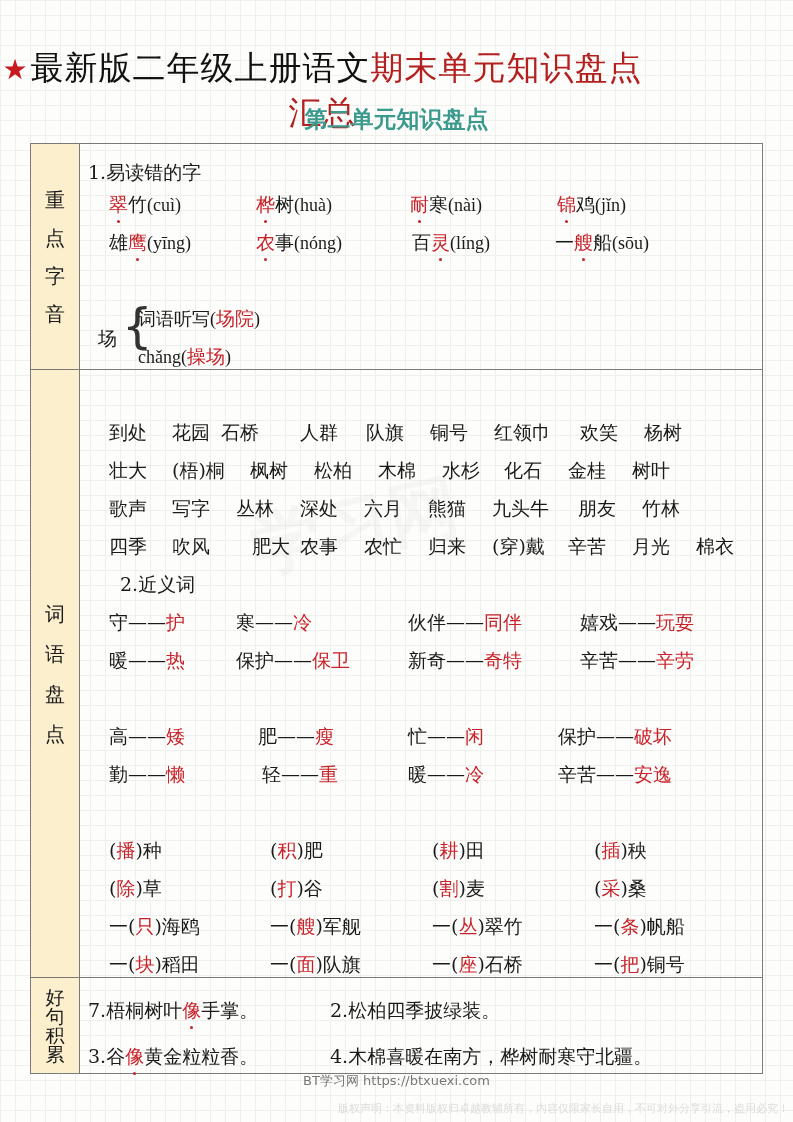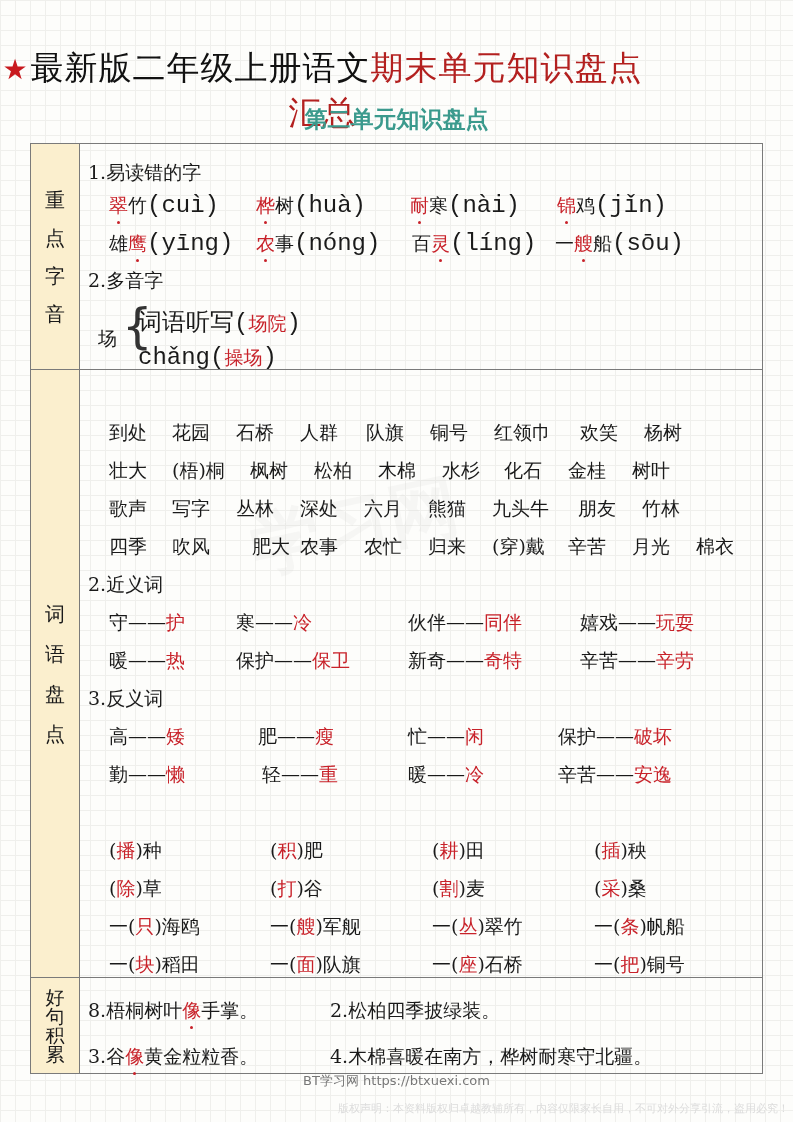--- a/index.html
+++ b/index.html
@@ -38,21 +38,21 @@
     font-size:20px;
   }
   .side span{display:block;line-height:1;}
   .content{position:absolute;left:49px;top:0;right:0;bottom:0;}
   .row{position:absolute;left:0;right:0;font-size:19px;white-space:nowrap;}
   .hd{left:8px;}
   .cell{position:absolute;top:0;}
   .r{color:#c8222a;}
   .dot{position:relative;display:inline-block;}
   .dot::after{content:"";position:absolute;left:50%;bottom:-5px;width:3px;height:3px;margin-left:-1.5px;border-radius:50%;background:#c8222a;}
-  .py{font-family:Liberation Mono, monospace;font-size:24px;text-align:center;}
+  .py{font-family:Liberation Serif, serif;font-size:18px;text-align:center;}
   .brace{position:absolute;font-family:"DejaVu Sans",sans-serif;}
   .watermark-url{
     position:absolute;top:1072px;left:0;width:793px;text-align:center;
     font-family:"DejaVu Sans","Liberation Sans",sans-serif;font-size:13px;color:#777;
   }
   .copyright{
     position:absolute;top:1101px;right:4px;font-size:11px;color:#dcdcdc;white-space:nowrap;
   }
   .bg-watermark{
     position:absolute;left:250px;top:480px;font-size:70px;color:rgba(200,200,200,0.12);
@@ -88,21 +88,20 @@
         <div class="cell" style="left:477px"><span></span><span class="r dot">锦</span><span>鸡</span><span class="py">(jǐn)</span></div>
       </div>
 
       <div class="row" style="top:86px;">
         <div class="cell" style="left:29px"><span>雄</span><span class="r dot">鹰</span><span></span><span class="py">(yīng)</span></div>
         <div class="cell" style="left:176px"><span></span><span class="r dot">农</span><span>事</span><span class="py">(nóng)</span></div>
         <div class="cell" style="left:332px"><span>百</span><span class="r dot">灵</span><span></span><span class="py">(líng)</span></div>
         <div class="cell" style="left:475px"><span>一</span><span class="r dot">艘</span><span>船</span><span class="py">(sōu)</span></div>
       </div>
 
-      <div class="row hd" style="top:124px;">2.多音字</div>
 
       <div class="row" style="top:162px;height:60px;">
         <div class="cell" style="left:18px;top:20px">场</div>
         <div class="brace" style="left:42px;top:-4px;font-size:48px;color:#333;line-height:1;">{</div>
         <div class="cell" style="left:58px;top:0"><span class="py">词语听写(</span><span class="r">场院</span><span class="py">)</span></div>
         <div class="cell" style="left:58px;top:38px"><span class="py">chǎng(</span><span class="r">操场</span><span class="py">)</span></div>
       </div>
     </div>
   </div>
 
@@ -111,21 +110,21 @@
       <span style="margin:10px 0">词</span>
       <span style="margin:10px 0">语</span>
       <span style="margin:10px 0">盘</span>
       <span style="margin:10px 0">点</span>
     </div>
     <div class="content">
 
       <div class="row" style="top:50px;">
         <span class="cell" style="left:29px">到处</span>
         <span class="cell" style="left:92px">花园</span>
-        <span class="cell" style="left:156px">石桥</span>
+        <span class="cell" style="left:141px">石桥</span>
         <span class="cell" style="left:220px">人群</span>
         <span class="cell" style="left:286px">队旗</span>
         <span class="cell" style="left:350px">铜号</span>
         <span class="cell" style="left:414px">红领巾</span>
         <span class="cell" style="left:500px">欢笑</span>
         <span class="cell" style="left:564px">杨树</span>
       </div>
       <div class="row" style="top:88px;">
         <span class="cell" style="left:29px">壮大</span>
         <span class="cell" style="left:92px">(梧)桐</span>
@@ -154,35 +153,34 @@
         <span class="cell" style="left:172px">肥大</span>
         <span class="cell" style="left:220px">农事</span>
         <span class="cell" style="left:284px">农忙</span>
         <span class="cell" style="left:348px">归来</span>
         <span class="cell" style="left:412px">(穿)戴</span>
         <span class="cell" style="left:488px">辛苦</span>
         <span class="cell" style="left:552px">月光</span>
         <span class="cell" style="left:616px">棉衣</span>
       </div>
 
-      <div class="row hd" style="top:202px;">2.近义词</div>
+      <div class="row hd" style="top:202px;margin-left:32px;">2.近义词</div>
       <div class="row" style="top:240px;">
         <div class="cell" style="left:29px"><span>守</span><span>——</span><span class="r">护</span></div>
         <div class="cell" style="left:156px"><span>寒</span><span>——</span><span class="r">冷</span></div>
         <div class="cell" style="left:328px"><span>伙伴</span><span>——</span><span class="r">同伴</span></div>
         <div class="cell" style="left:500px"><span>嬉戏</span><span>——</span><span class="r">玩耍</span></div>
       </div>
       <div class="row" style="top:278px;">
         <div class="cell" style="left:29px"><span>暖</span><span>——</span><span class="r">热</span></div>
         <div class="cell" style="left:156px"><span>保护</span><span>——</span><span class="r">保卫</span></div>
         <div class="cell" style="left:328px"><span>新奇</span><span>——</span><span class="r">奇特</span></div>
         <div class="cell" style="left:500px"><span>辛苦</span><span>——</span><span class="r">辛劳</span></div>
       </div>
 
-      <div class="row hd" style="top:316px;">3.反义词</div>
       <div class="row" style="top:354px;">
         <div class="cell" style="left:29px"><span>高</span><span>——</span><span class="r">矮</span></div>
         <div class="cell" style="left:178px"><span>肥</span><span>——</span><span class="r">瘦</span></div>
         <div class="cell" style="left:328px"><span>忙</span><span>——</span><span class="r">闲</span></div>
         <div class="cell" style="left:478px"><span>保护</span><span>——</span><span class="r">破坏</span></div>
       </div>
       <div class="row" style="top:392px;">
         <div class="cell" style="left:29px"><span>勤</span><span>——</span><span class="r">懒</span></div>
         <div class="cell" style="left:182px"><span>轻</span><span>——</span><span class="r">重</span></div>
         <div class="cell" style="left:328px"><span>暖</span><span>——</span><span class="r">冷</span></div>
@@ -218,21 +216,21 @@
 
   <div class="section" style="top:834px;height:95px;">
     <div class="side" style="font-size:19px;">
       <span>好</span>
       <span>句</span>
       <span>积</span>
       <span>累</span>
     </div>
     <div class="content">
       <div class="row" style="top:20px;">
-        <div class="cell" style="left:8px"><span>8.梧桐树叶</span><span class="r dot">像</span><span>手掌。</span></div>
+        <div class="cell" style="left:8px"><span>7.梧桐树叶</span><span class="r dot">像</span><span>手掌。</span></div>
         <div class="cell" style="left:250px"><span>2.松柏四季披绿装。</span></div>
       </div>
       <div class="row" style="top:66px;">
         <div class="cell" style="left:8px"><span>3.谷</span><span class="r dot">像</span><span>黄金粒粒香。</span></div>
         <div class="cell" style="left:250px"><span>4.木棉喜暖在南方，桦树耐寒守北疆。</span></div>
       </div>
     </div>
   </div>
 </div>
 

